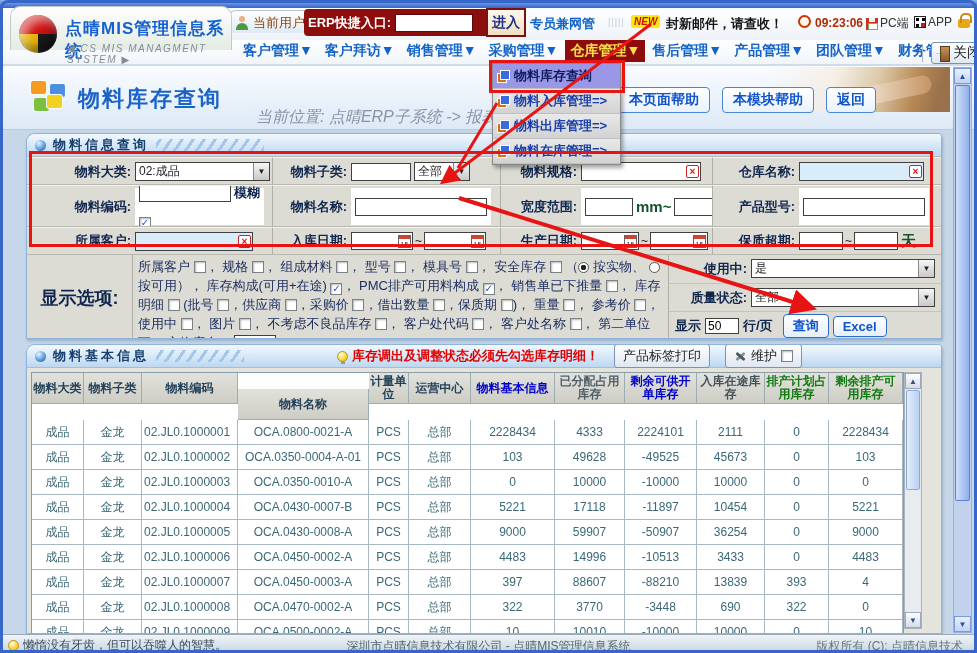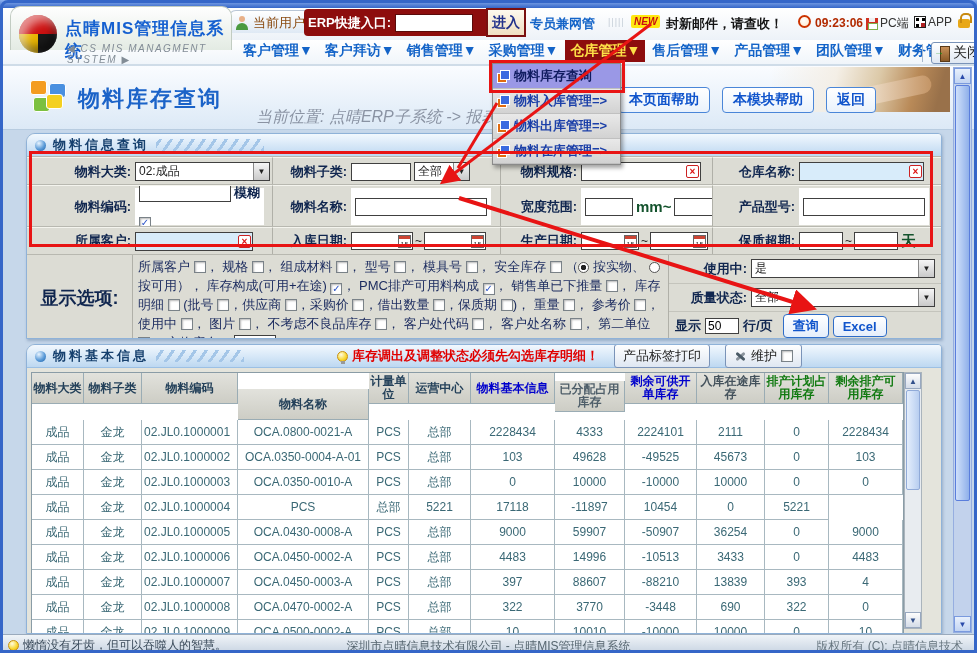--- a/index.html
+++ b/index.html
@@ -387,21 +387,21 @@
       <div class="tbl">
         <div class="thead">
 
         <div class="th" style="color: rgb(36, 65, 90);">物料大类</div>
             <div class="th" style="color: rgb(36, 65, 90);">物料子类</div>
             <div class="th" style="color: rgb(36, 65, 90);">物料编码</div>
             <div class="th" style="color: rgb(36, 65, 90); margin-top: 16px;">物料名称</div>
             <div class="th" style="color: rgb(36, 65, 90);">计量单位</div>
             <div class="th" style="color: rgb(36, 65, 90);">运营中心</div>
             <div class="th" style="color: rgb(0, 0, 204);">物料基本信息</div>
-            <div class="th" style="color: rgb(79, 95, 106); margin-top: 8px;">已分配占用库存</div>
+            <div class="th" style="color: rgb(79, 95, 106);">已分配占用库存</div>
             <div class="th" style="color: rgb(0, 0, 204);">剩余可供开单库存</div>
             <div class="th" style="color: rgb(68, 82, 92);">入库在途库存</div>
             <div class="th" style="color: rgb(17, 122, 17);">排产计划占用库存</div>
             <div class="th" style="color: rgb(17, 122, 17);">剩余排产可用库存</div>
           </div>
         <div class="tbody">
 
         <div class="trow">
               <span class="td">成品</span>
               <span class="td">金龙</span>
@@ -441,20 +441,21 @@
               <span class="td">10000</span>
               <span class="td">-10000</span>
               <span class="td">10000</span>
               <span class="td">0</span>
               <span class="td">0</span>
             </div>
             <div class="trow">
               <span class="td">成品</span>
               <span class="td">金龙</span>
               <span class="td left">02.JL0.1000004</span>
+              <span class="td">OCA.0430-0007-B</span>
               <span class="td">PCS</span>
               <span class="td">总部</span>
               <span class="td">5221</span>
               <span class="td">17118</span>
               <span class="td">-11897</span>
               <span class="td">10454</span>
               <span class="td">0</span>
               <span class="td">5221</span>
             </div>
             <div class="trow">

